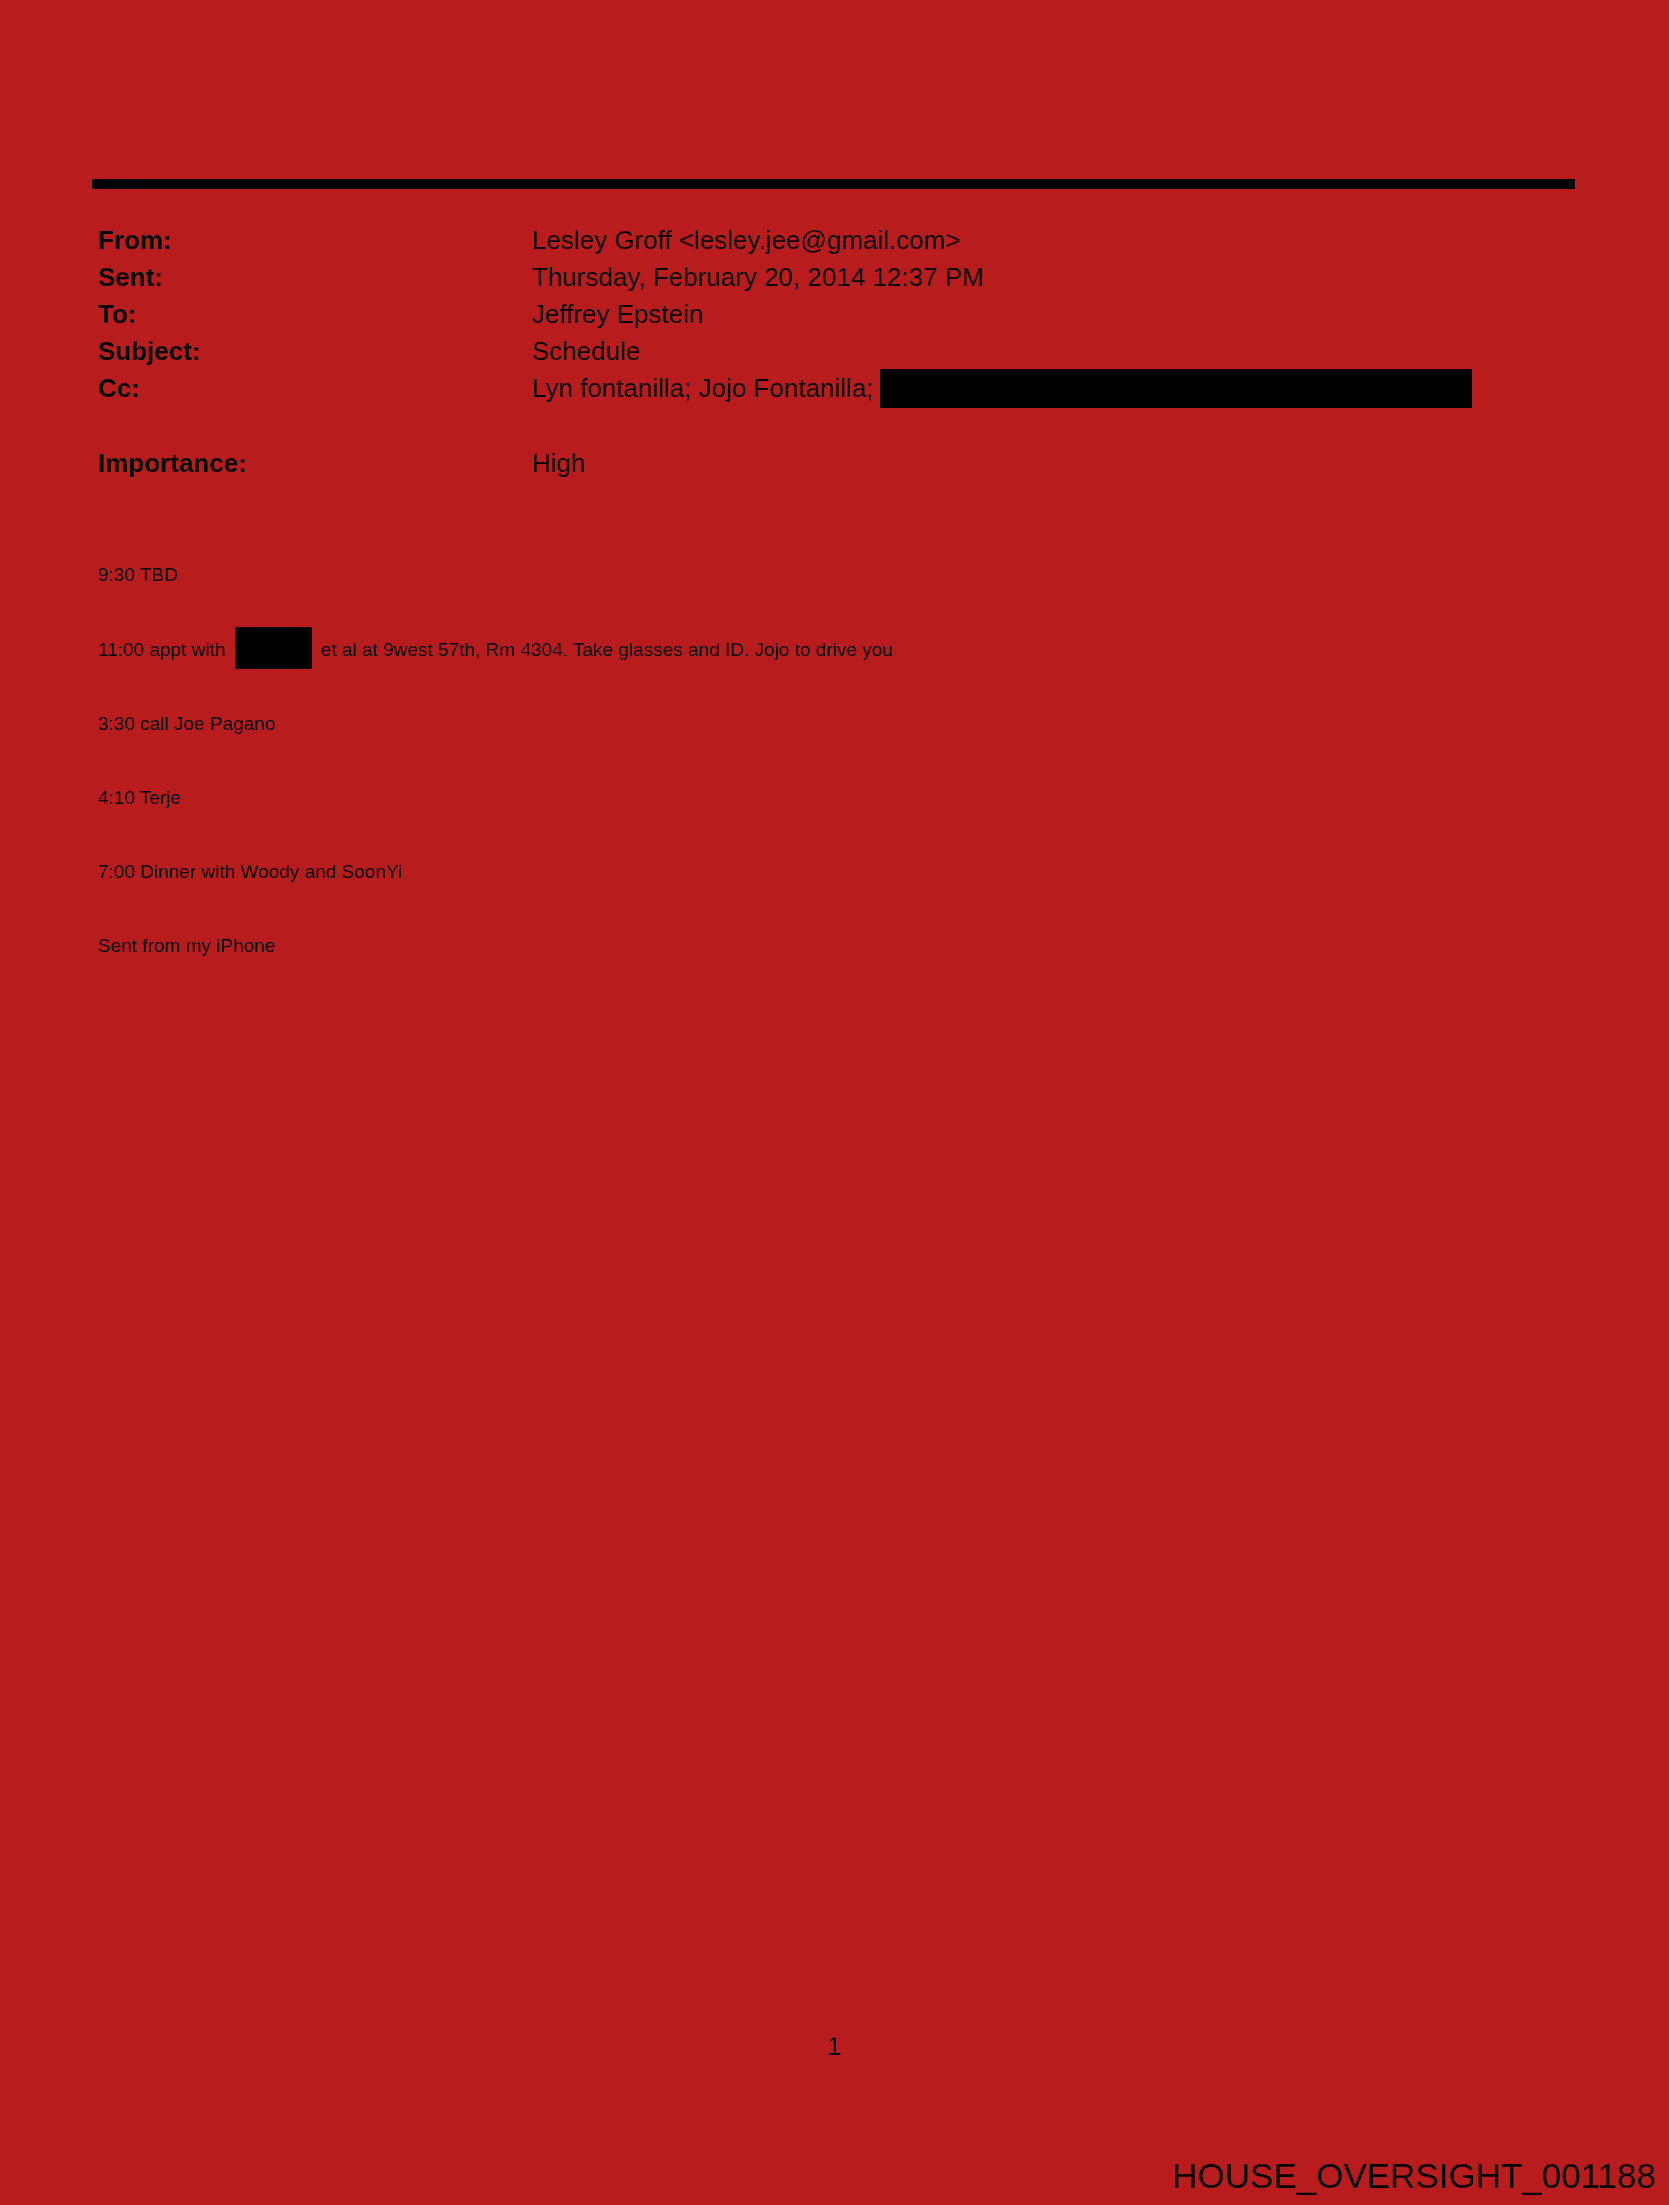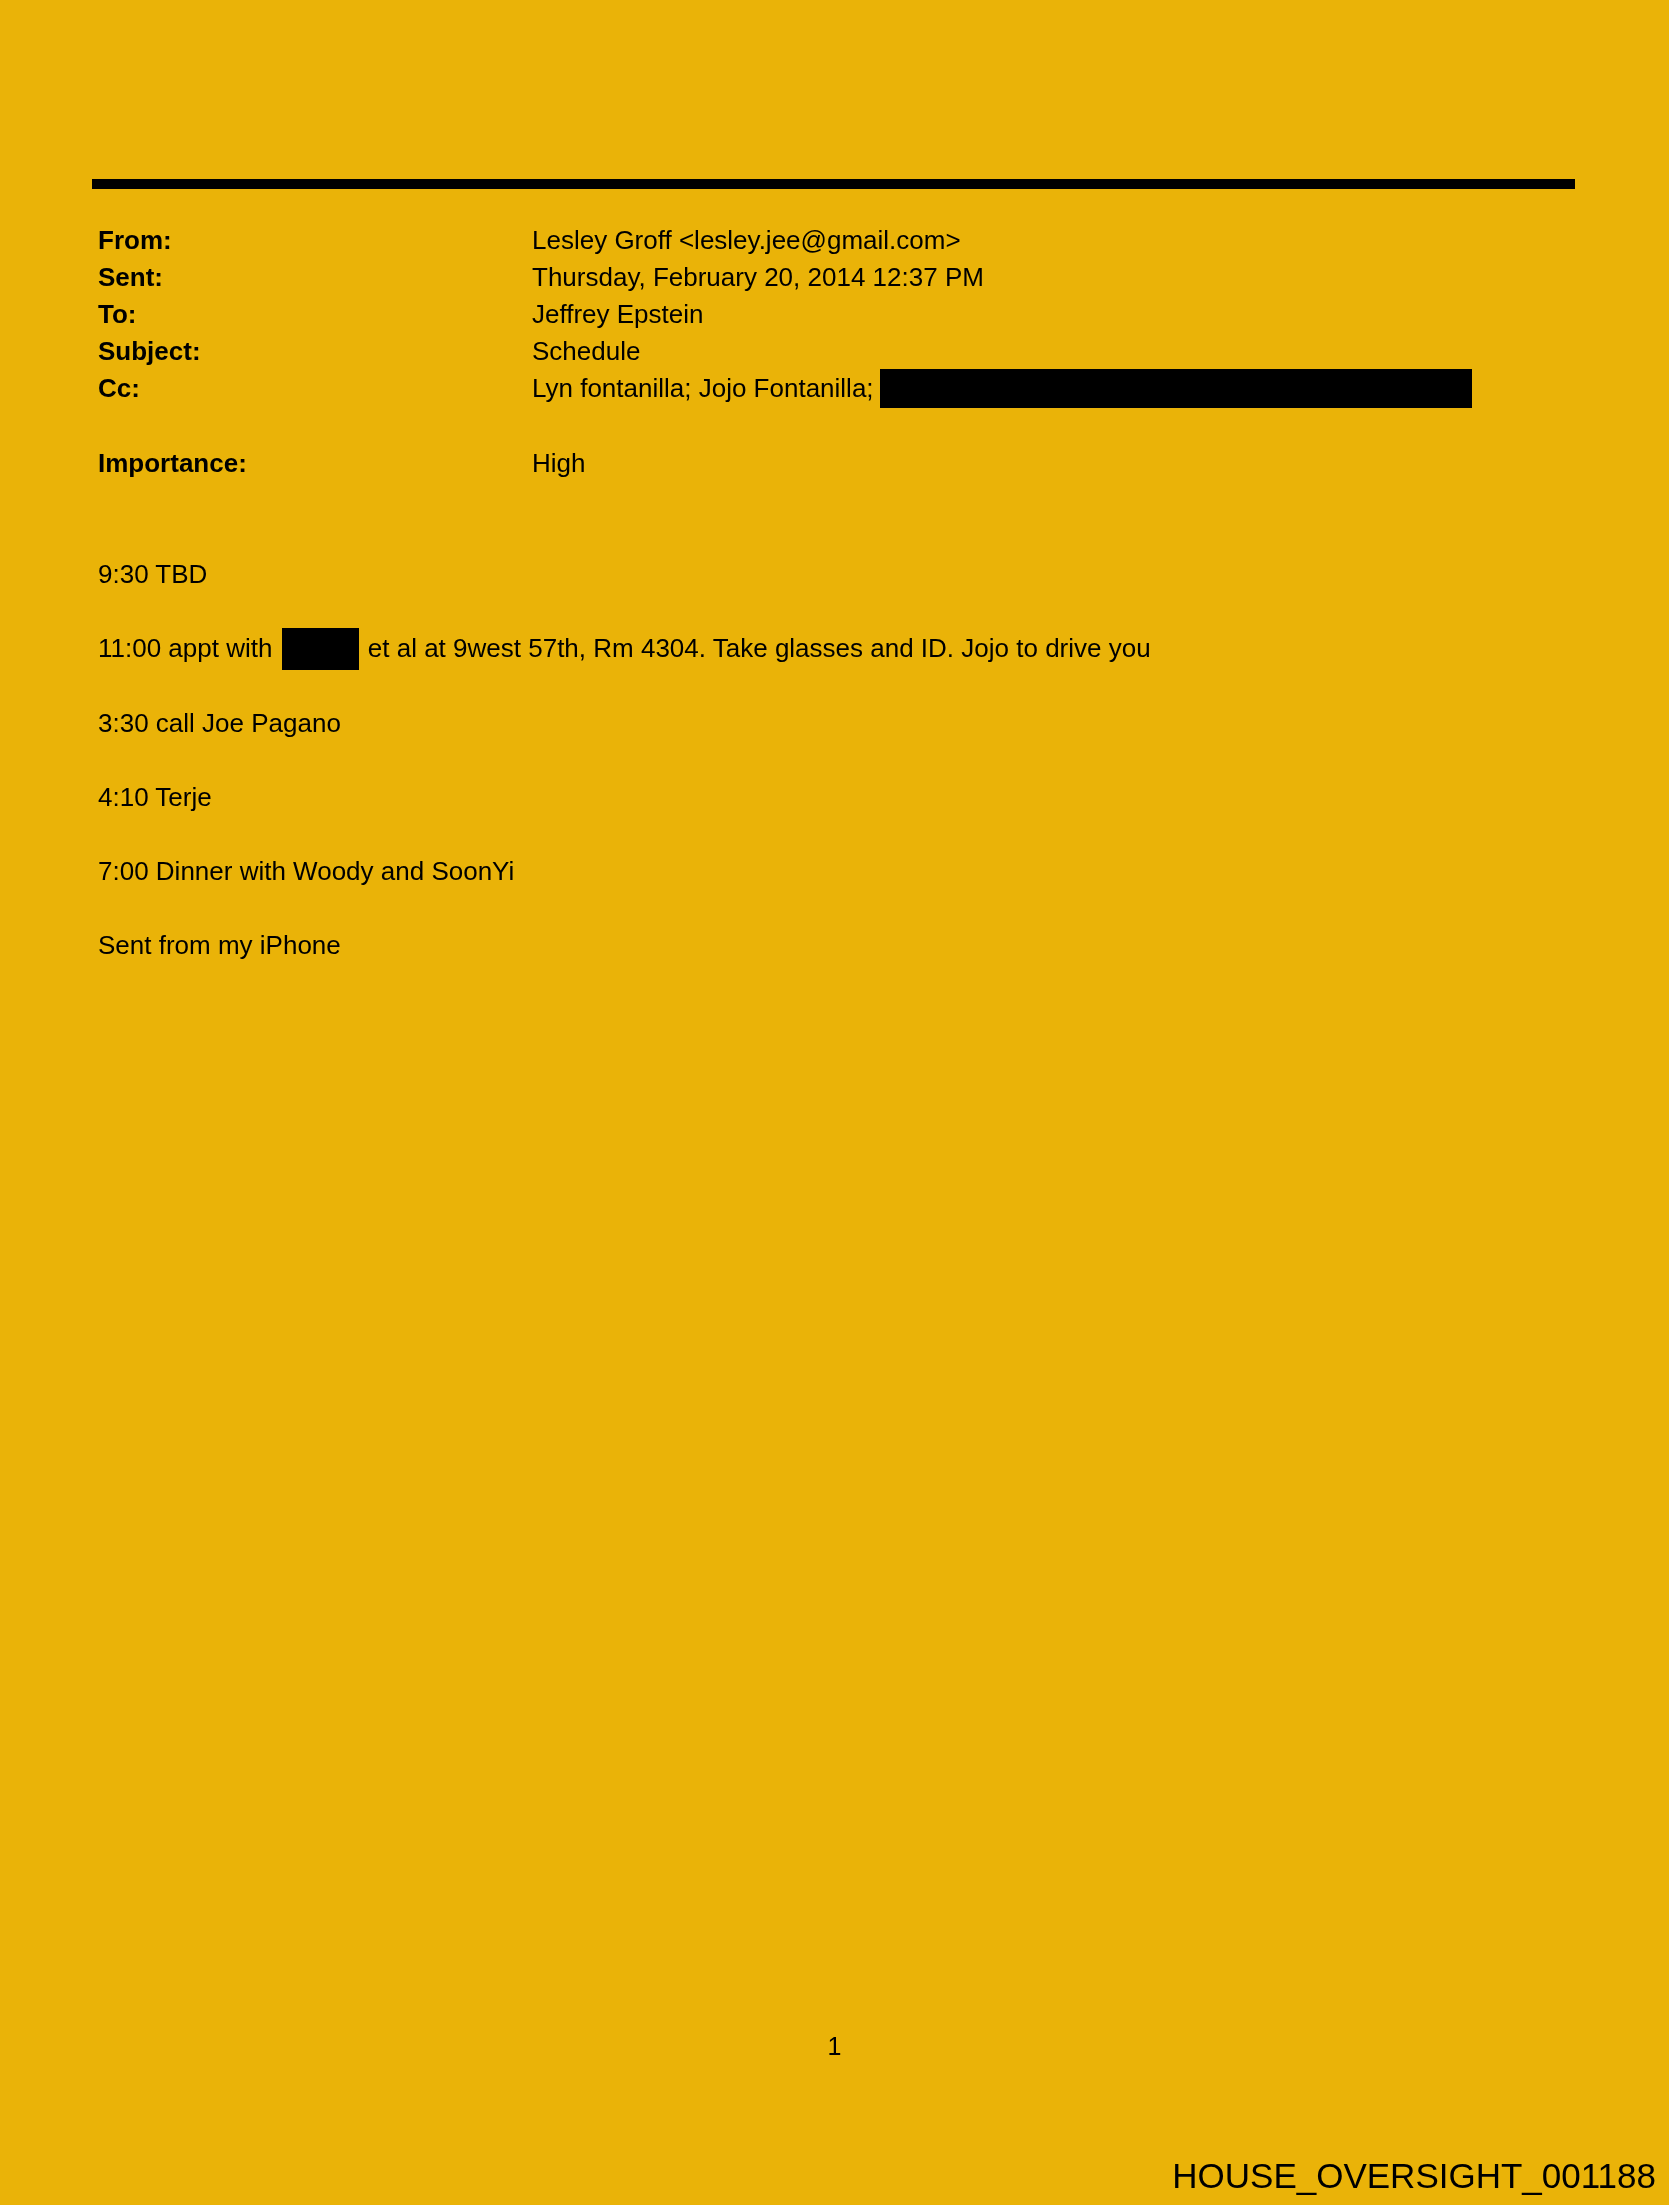--- a/index.html
+++ b/index.html
@@ -6,21 +6,21 @@
   html, body { margin: 0; padding: 0; }
   body {
     width: 1669px;
     height: 2205px;
     background: #ffffff;
     color: #000000;
     font-family: "Liberation Sans", sans-serif;
     position: relative;
     overflow: hidden;
   }
-  .page { position: absolute; inset: 0; background: #eab308; }
+  .page { position: absolute; inset: 0; background: #b91c1c; }
 
   .top-rule {
     position: absolute;
     left: 92px; top: 179px;
     width: 1483px; height: 9.8px;
     background: #000000;
   }
 
   .hdr {
     position: absolute;
@@ -38,21 +38,21 @@
     width: 592px; height: 39px;
     background: #000000;
     vertical-align: -10.5px;
     margin: -1.3px 0 -0.7px 6.5px;
   }
 
   .bodytext {
     position: absolute;
     left: 98px; top: 556px;
     width: 1506px;
-    font-size: 26px;
+    font-size: 19px;
     line-height: 37px;
   }
   .bodytext p { margin: 0 0 37px 0; white-space: nowrap; }
 
   .redact-inline {
     display: inline-block;
     width: 77px; height: 42px;
     background: #000000;
     vertical-align: -11px;
     margin: -2.6px 9.2px -2px 9.2px;

